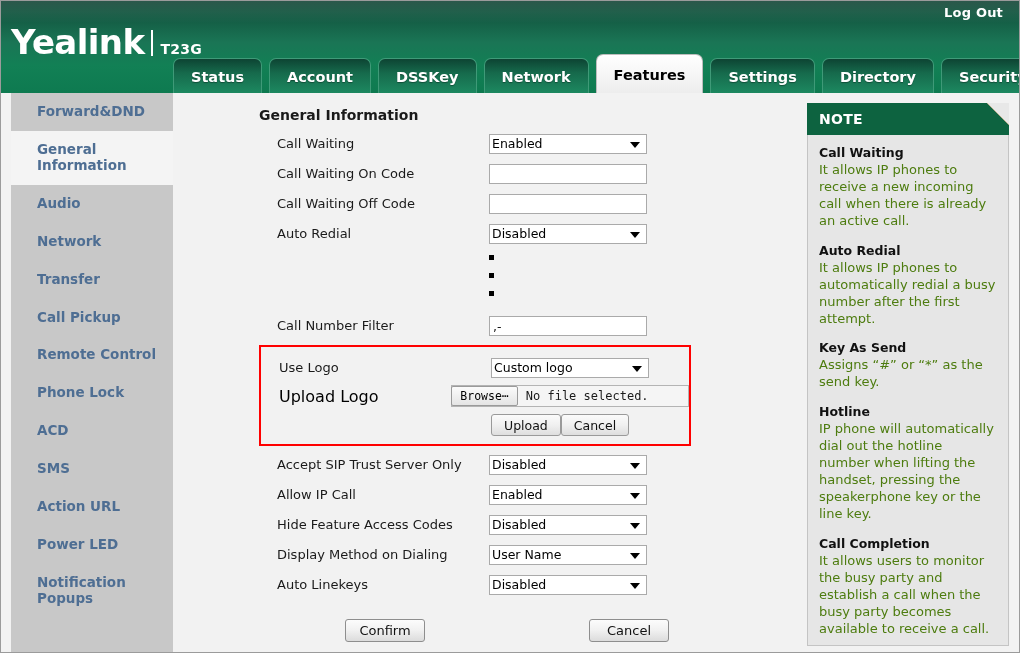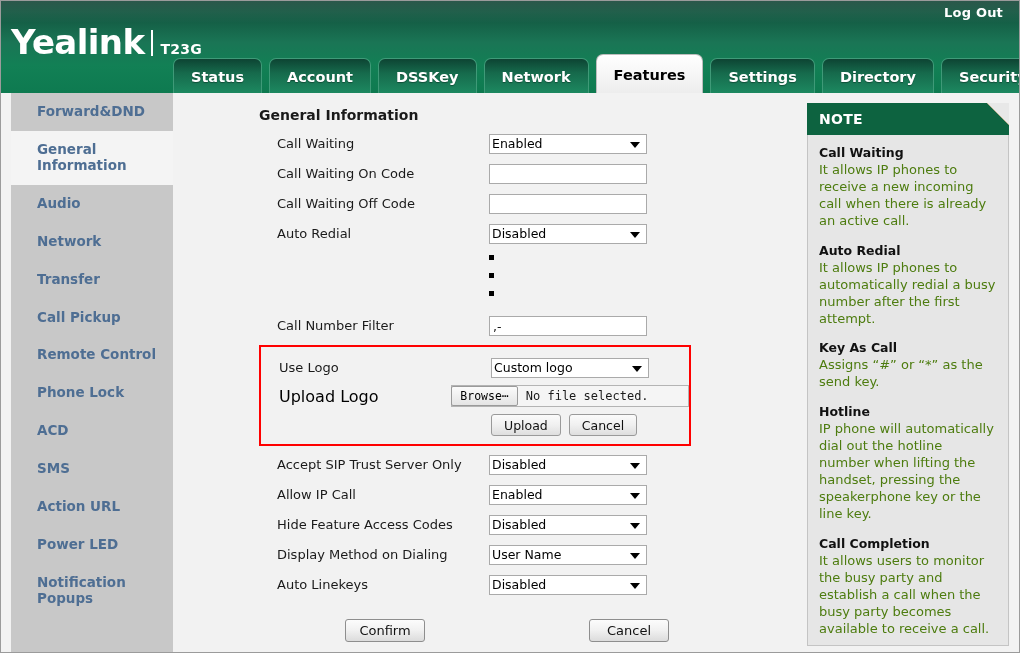--- a/index.html
+++ b/index.html
@@ -216,21 +216,21 @@
     white-space: nowrap;
   }
   .file-status {
     font-family: "DejaVu Sans Mono", monospace;
     font-size: 12px;
     color: #1a1a1a;
     padding-left: 8px;
     white-space: nowrap;
   }
   .btn-row {
-    display: flex; align-items: flex-end; gap: 8px;
+    display: flex; align-items: flex-end; gap: 0;
     padding-left: 230px; padding-top: 5px;
   }
   .sbtn {
     min-width: 62px; height: 22px;
     padding: 0 12px;
     font-size: 12.5px;
     font-family: "DejaVu Sans", sans-serif;
     background: linear-gradient(to bottom, #fbfbfb 0%, #f0f0f0 50%, #dedede 100%);
     border: 1px solid #9a9a9a;
     border-radius: 3px;
@@ -451,21 +451,21 @@
     <div class="note">
       <div class="note-head">
         <span>NOTE</span>
         <span class="note-corner"></span>
       </div>
       <div class="note-body" id="note-body">
         <div class="note-h">Call Waiting</div>
           <div class="note-p">It allows IP phones to receive a new incoming call when there is already an active call.</div>
           <div class="note-h">Auto Redial</div>
           <div class="note-p">It allows IP phones to automatically redial a busy number after the first attempt.</div>
-          <div class="note-h">Key As Call</div>
+          <div class="note-h">Key As Send</div>
           <div class="note-p">Assigns “#” or “*” as the send key.</div>
           <div class="note-h">Hotline</div>
           <div class="note-p">IP phone will automatically dial out the hotline number when lifting the handset, pressing the speakerphone key or the line key.</div>
           <div class="note-h">Call Completion</div>
           <div class="note-p">It allows users to monitor the busy party and establish a call when the busy party becomes available to receive a call.</div>
           <div class="note-link">
           <span class="help-icon">?</span>
           <span>You can click here to get more guides.</span>
         </div>
       </div>

